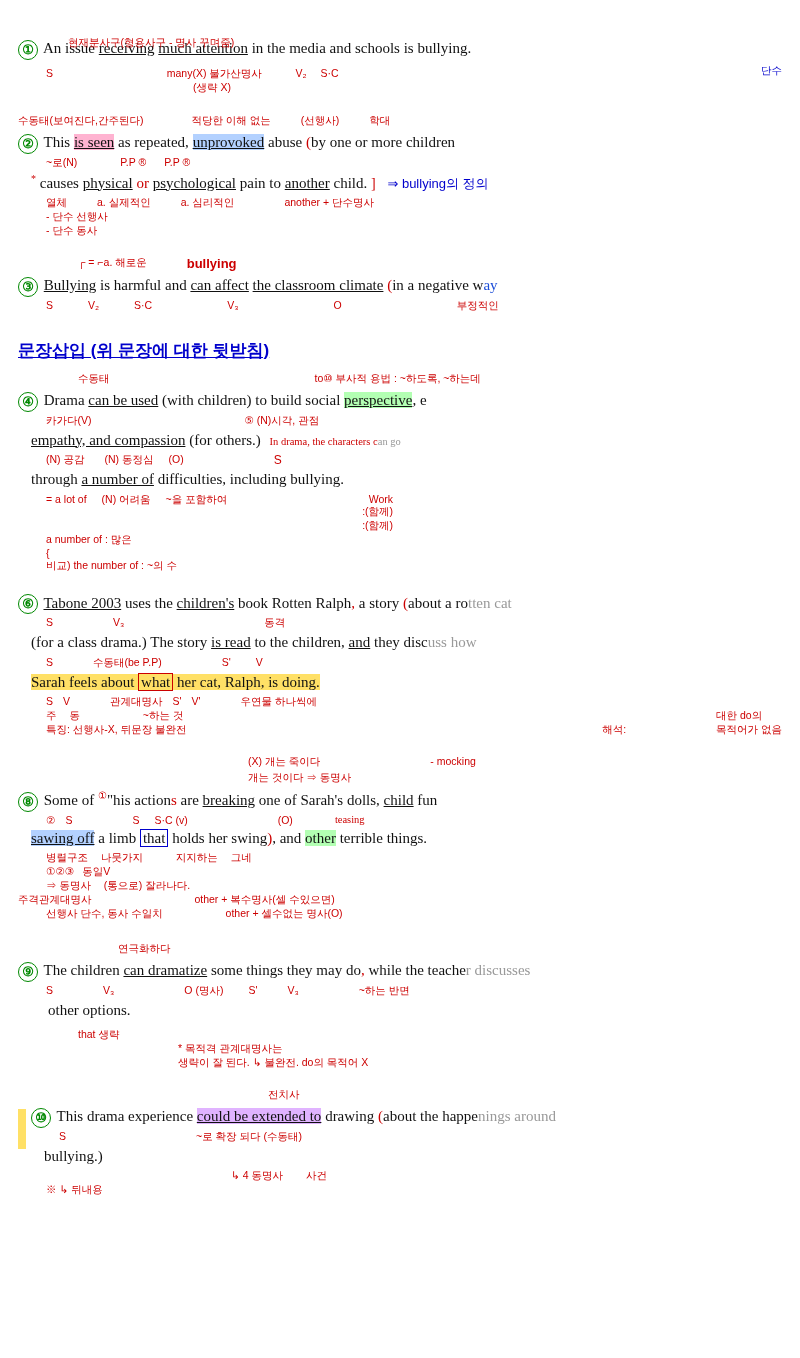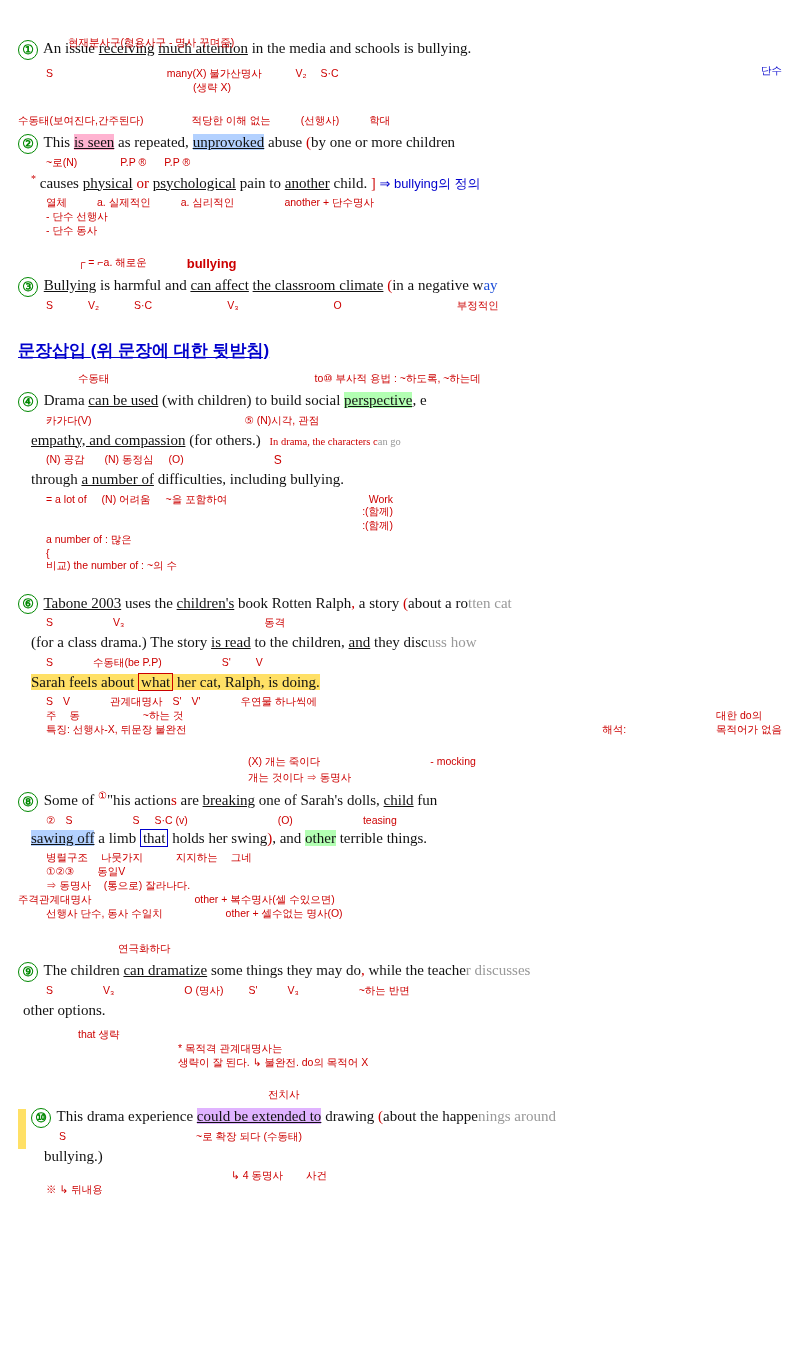--- a/index.html
+++ b/index.html
@@ -100,21 +100,21 @@
         </div>
         <div style="margin-left:28px; font-size:10.5px; color:#c00; font-family:'Malgun Gothic',sans-serif;">
           <span>~로(N)</span>
           <span style="margin-left:40px;">P.P <span style="color:#c00;">®</span></span>
           <span style="margin-left:15px;">P.P <span style="color:#c00;">®</span></span>
         </div>
         <div class="en-text" style="margin-left:13px;">
           <sup style="font-size:10px;color:#c00;">*</sup>
           causes <span class="underline">physical</span> <span style="color:#c00;">or</span> <span class="underline">psychological</span> pain to <span class="underline">another</span> child.
           <span style="color:#c00; font-size:14px;">]</span>
-          <span style="color:#00c; font-size:13px; margin-left:0; font-family:'Malgun Gothic',sans-serif;">⇒ bullying의 정의</span>
+          <span style="color:#00c; font-size:13px; margin-left:8px; font-family:'Malgun Gothic',sans-serif;">⇒ bullying의 정의</span>
         </div>
         <div style="margin-left:28px; display:flex; gap:30px; font-size:10.5px; color:#c00; font-family:'Malgun Gothic',sans-serif;">
           <span>열체</span>
           <span>a. 실제적인</span>
           <span>a. 심리적인</span>
           <span style="margin-left:20px;">another + 단수명사</span>
         </div>
         <div style="margin-left:28px; font-size:10.5px; color:#c00; font-family:'Malgun Gothic',sans-serif;">
           <div>- 단수 선행사</div>
           <div>- 단수 동사</div>
@@ -243,34 +243,34 @@
         <div class="en-text">
           <span class="circle-num">⑧</span>
           Some of <sup style="font-size:10px;color:#c00;">①</sup>"his action<span style="color:#c00;">s</span> are <span class="underline">breaking</span> one of Sarah's dolls, <span class="underline">child</span> fun
         </div>
         <div style="margin-left:28px; font-size:10.5px; color:#c00; font-family:'Malgun Gothic',sans-serif; display:flex; gap:10px;">
           <span>②</span>
           <span>S</span>
           <span style="margin-left:50px;">S</span>
           <span style="margin-left:5px;">S·C (v)</span>
           <span style="margin-left:80px;">(O)</span>
-          <span style="margin-left:60px;">teasing</span>
+          <span style="margin-left:32px;font-family:Liberation Serif, serif;">teasing</span>
         </div>
         <div class="en-text" style="margin-left:13px;">
           <span class="underline highlight-blue">sawing off</span> a limb <span style="border: 1.5px solid #00c; padding:0 2px;">that</span> holds her swing<span style="color:#c00;">)</span>, and <span class="highlight-green">other</span> terrible things.
         </div>
         <div style="margin-left:28px; font-size:10.5px; color:#c00; font-family:'Malgun Gothic',sans-serif;">
           <span>병렬구조</span>
           <span style="margin-left:10px;">나뭇가지</span>
           <span style="margin-left:30px;">지지하는</span>
           <span style="margin-left:10px;">그네</span>
         </div>
         <div style="margin-left:28px; font-size:10.5px; color:#c00; font-family:'Malgun Gothic',sans-serif;">
           <span>①②③</span>
-          <span style="margin-left:20px;">동일V</span>
+          <span style="margin-left:5px;">동일V</span>
         </div>
         <div style="margin-left:28px; font-size:10.5px; color:#c00; font-family:'Malgun Gothic',sans-serif;">
           <span>⇒ 동명사</span>
           <span style="margin-left:10px;">(통으로) 잘라나다.</span>
         </div>
         <div style="font-size:10.5px; color:#c00; font-family:'Malgun Gothic',sans-serif;">
           <span>주격관계대명사</span>
           <span style="margin-left:100px;">other + 복수명사(셀 수있으면)</span>
         </div>
         <div style="margin-left:28px; font-size:10.5px; color:#c00; font-family:'Malgun Gothic',sans-serif;">
@@ -290,21 +290,21 @@
           The children <span class="underline">can dramatize</span> some things <span>they</span> may do<span style="color:#c00;">,</span> while the teache<span style="color:#999;">r discusses</span>
         </div>
         <div style="margin-left:28px; font-size:10.5px; color:#c00; font-family:'Malgun Gothic',sans-serif; display:flex; gap:20px;">
           <span>S</span>
           <span style="margin-left:30px;">V₃</span>
           <span style="margin-left:50px;">O (명사)</span>
           <span style="margin-left:5px;">S'</span>
           <span style="margin-left:10px;">V₃</span>
           <span style="margin-left:40px;">~하는 반면</span>
         </div>
-        <div class="en-text" style="margin-left:5px;">
+        <div class="en-text" style="margin-left:30px;">
           other options.
         </div>
         <div style="margin-left:60px; margin-top:5px; font-size:10.5px; color:#c00; font-family:'Malgun Gothic',sans-serif;">
           <span>that 생략</span>
         </div>
         <div style="margin-left:160px; font-size:10.5px; color:#c00; font-family:'Malgun Gothic',sans-serif;">
           <span>* 목적격 관계대명사는</span>
         </div>
         <div style="margin-left:160px; font-size:10.5px; color:#c00; font-family:'Malgun Gothic',sans-serif;">
           <span>생략이 잘 된다. ↳ 불완전. do의 목적어 X</span>

